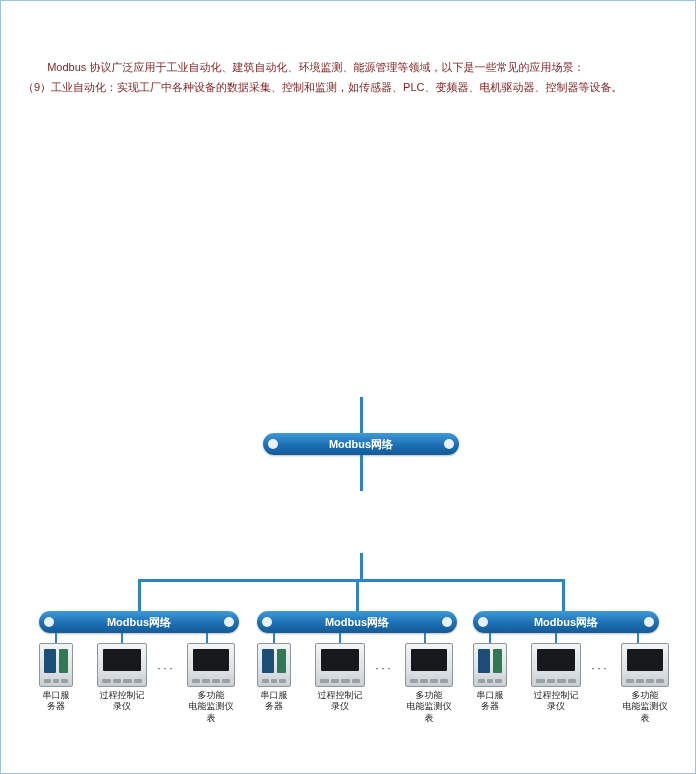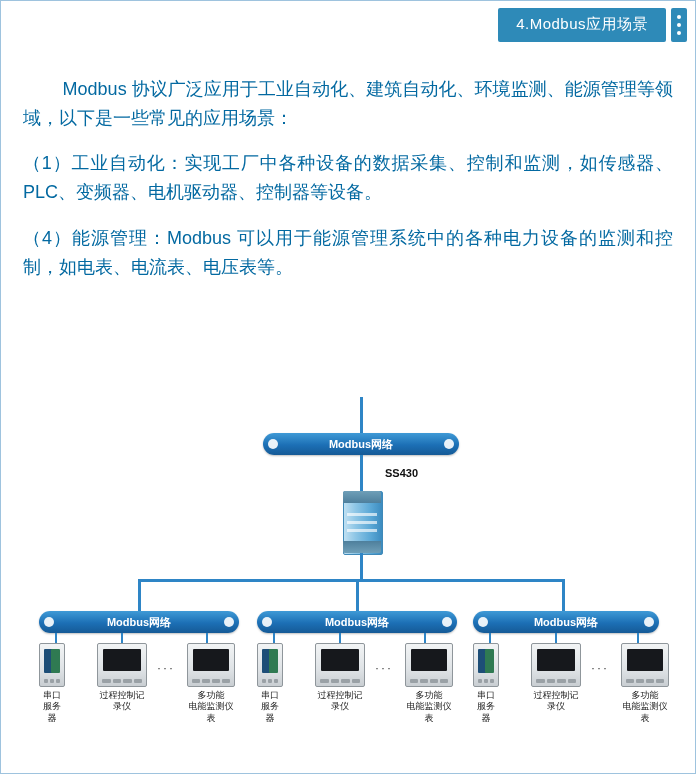--- a/index.html
+++ b/index.html
@@ -57,24 +57,24 @@
     border-radius: 50%;
   }
   
   .content {
     position: absolute;
     top: 58px;
     left: 22px;
     right: 22px;
   }
   .para {
-    font-size: 18px;
-    color: #0369a1;
+    font-size: 11px;
+    color: #7f1d1d;
     line-height: 1.62;
-    margin: 16px 0 2px 0;
+    margin: 0 0 2px 0;
     text-align: justify;
   }
   .para.indent {
     text-indent: 2.2em;
   }
   
   .diagram {
     position: absolute;
     top: 320px;
     left: 0;
@@ -278,69 +278,51 @@
     font-size: 9px;
     color: #222222;
     line-height: 1.25;
   }
   .dots {
     position: absolute;
     font-size: 12px;
     color: #333333;
     letter-spacing: 2px;
   }
-  .dev-small { width: 26px; border-radius: 6px; }
+  .dev-small { width: 34px; border-radius: 6px; }
   .dev-small .box { height: 42px; }
   .dev-mid { width: 50px; }
   .dev-mid .box { height: 42px; }
   .dev-wide { width: 48px; }
   .dev-wide .box { height: 42px; }
 </style>
 </head>
 <body>
 
 <div class="page">
 
-  <div class="header">
-    <div class="header-badge">4.Modbus应用场景</div>
-    <div class="header-dots">
-      <i></i>
-        <i></i>
-        <i></i>
-    </div>
-  </div>
 
   <div class="content">
     <p class="para indent">Modbus 协议广泛应用于工业自动化、建筑自动化、环境监测、能源管理等领域，以下是一些常见的应用场景：</p>
-    <p class="para">（1）工业自动化：实现工厂中各种设备的数据采集、控制和监测，如传感器、PLC、变频器、电机驱动器、控制器等设备。</p>
-    <p class="para">（4）能源管理：Modbus 可以用于能源管理系统中的各种电力设备的监测和控制，如电表、电流表、电压表等。</p>
+    <p class="para">（9）工业自动化：实现工厂中各种设备的数据采集、控制和监测，如传感器、PLC、变频器、电机驱动器、控制器等设备。</p>
   </div>
 
   <div class="diagram">
 
 
     <div class="line" style="left:359px; top:76px; width:3px; height:36px;"></div>
 
     <div class="bus bus-main">
       <span class="cap l"></span>
       <span>Modbus网络</span>
       <span class="cap r"></span>
     </div>
 
     <div class="line" style="left:359px; top:134px; width:3px; height:36px;"></div>
 
-    <div class="gw">
-      <div class="gw-body"></div>
-      <div class="gw-top"></div>
-      <div class="gw-bot"></div>
-      <div class="gw-stripe" style="top:22px"></div>
-      <div class="gw-stripe" style="top:30px"></div>
-      <div class="gw-stripe" style="top:38px"></div>
-      <div class="gw-label">SS430</div>
-    </div>
 
     <div class="line" style="left:359px; top:232px; width:3px; height:28px;"></div>
     <div class="line" style="left:137px; top:258px; width:427px; height:3px;"></div>
     <div class="line" style="left:137px; top:258px; width:3px; height:34px;"></div>
     <div class="line" style="left:355px; top:258px; width:3px; height:34px;"></div>
     <div class="line" style="left:561px; top:258px; width:3px; height:34px;"></div>
 
     <div class="bus bus-b1">
       <span class="cap l"></span>
       <span>Modbus网络</span>

